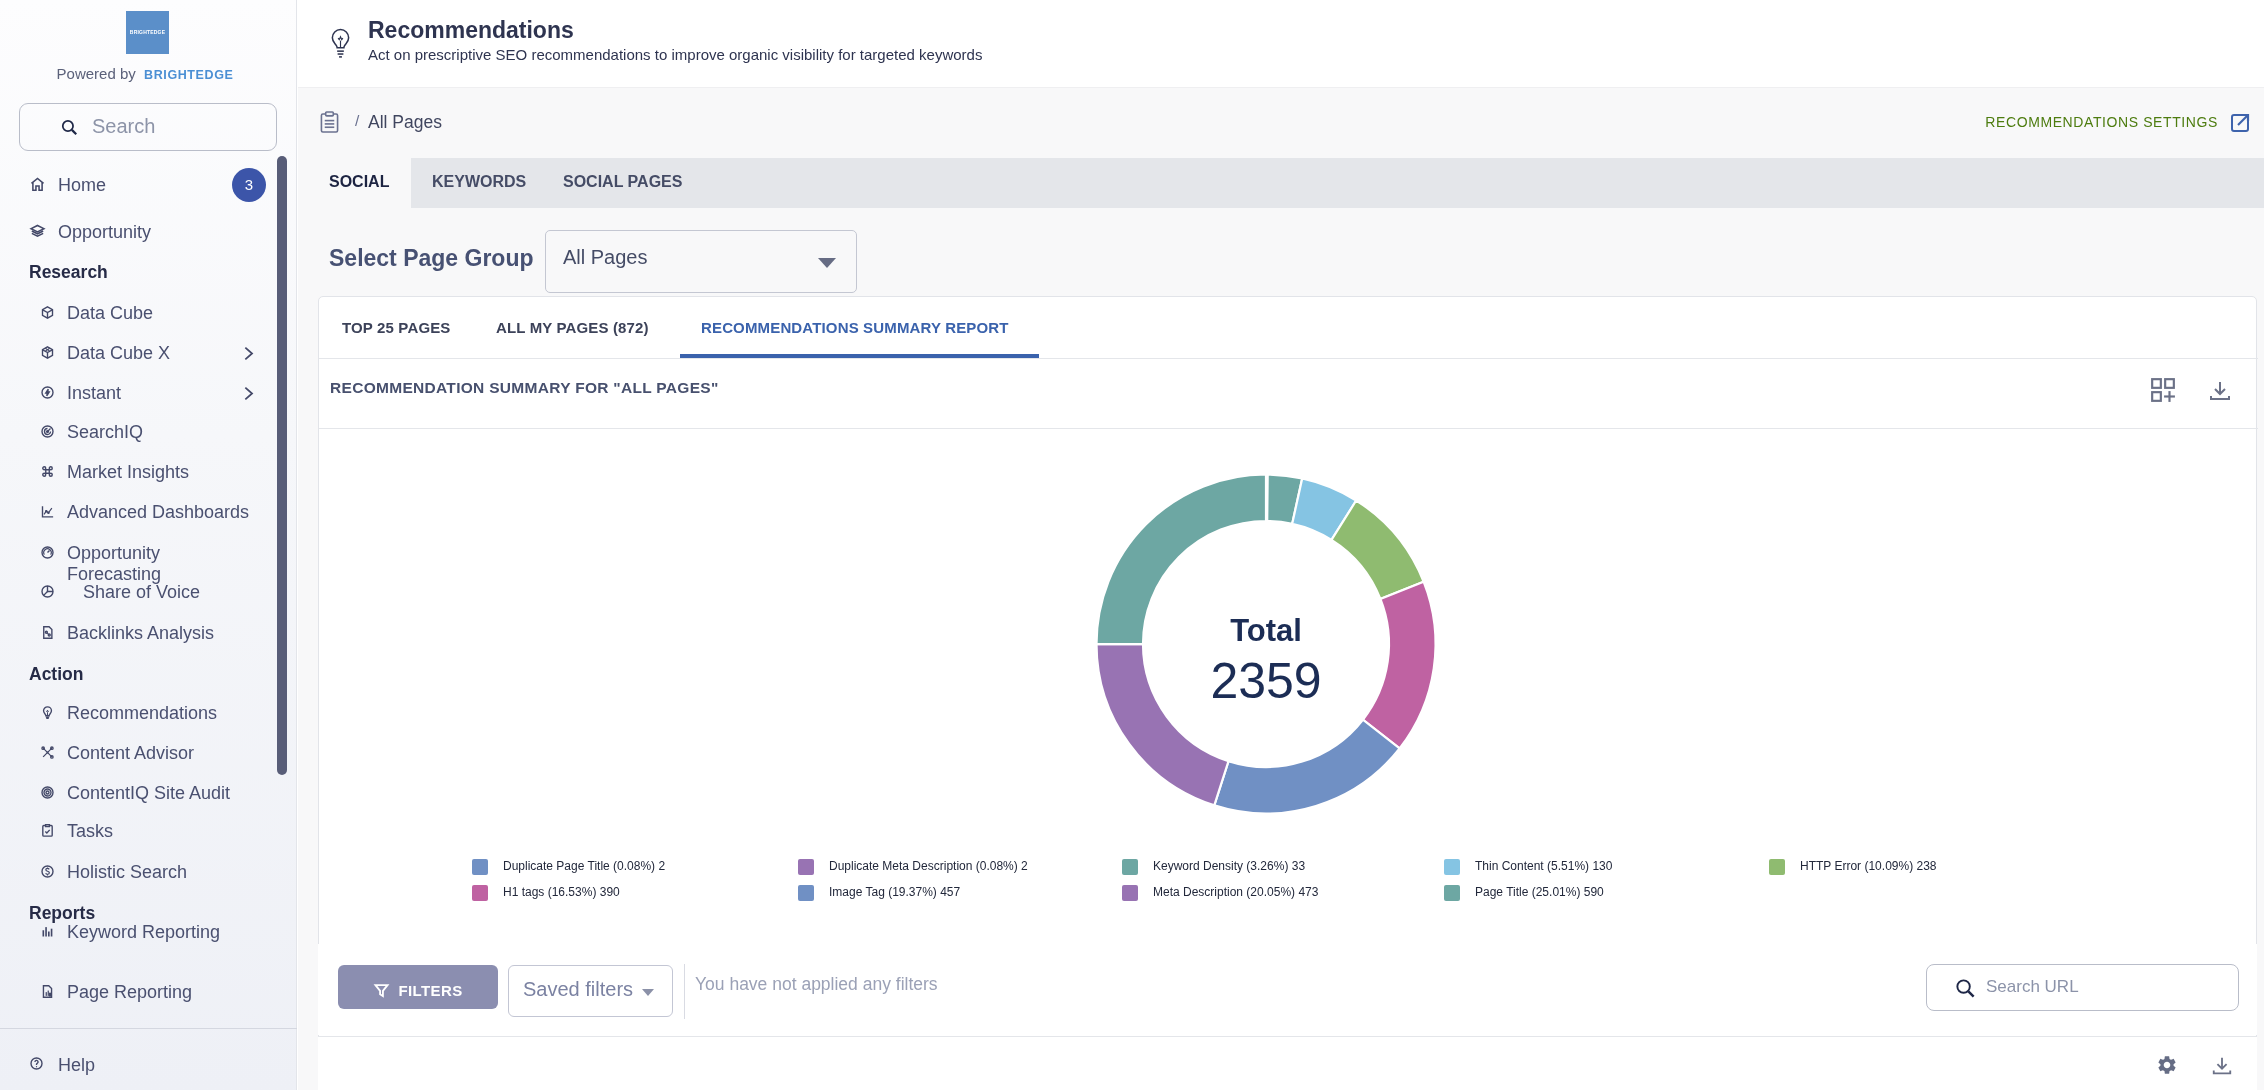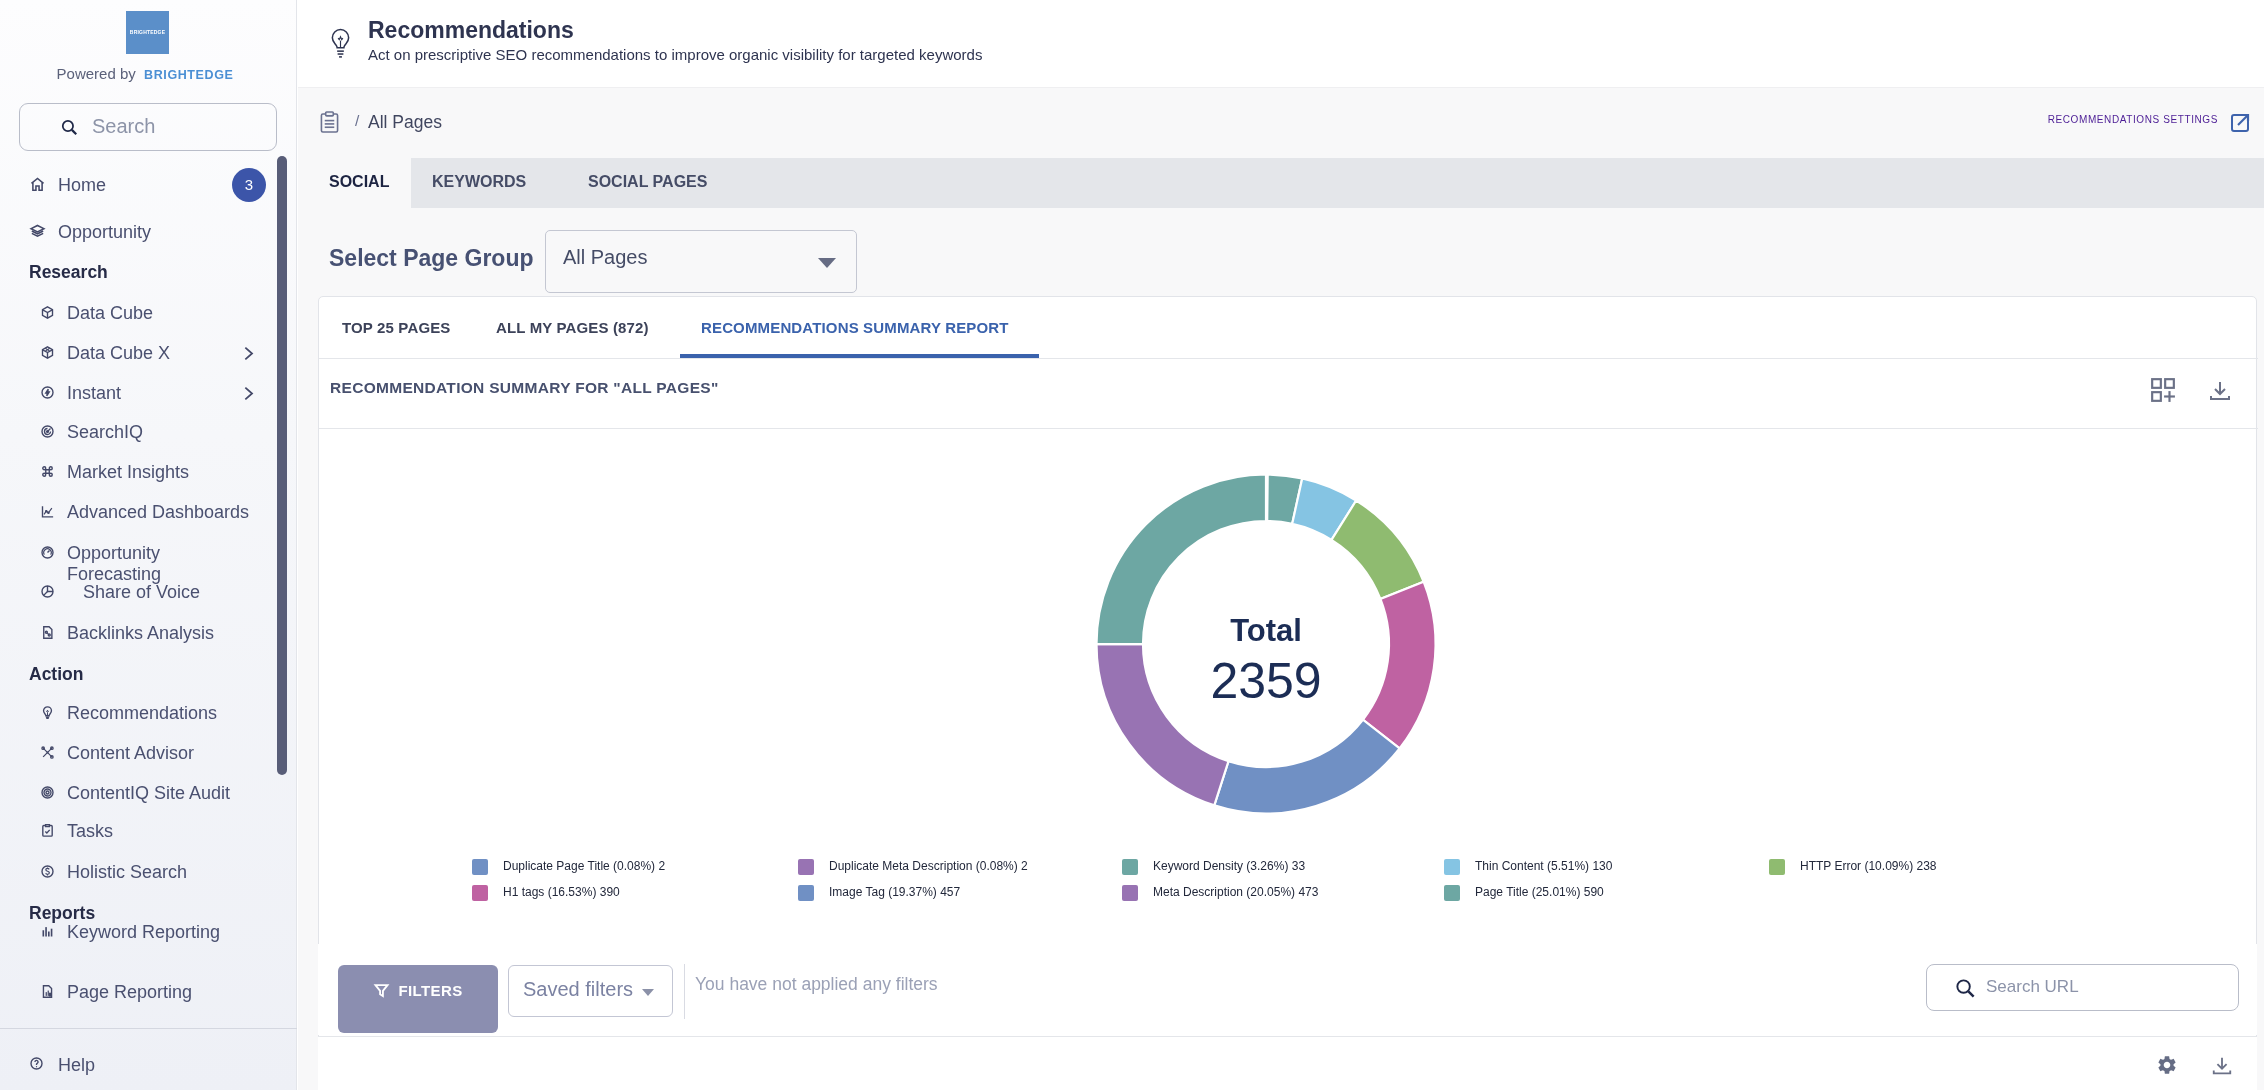--- a/index.html
+++ b/index.html
@@ -28,21 +28,21 @@
 
 #main { position:absolute; left:298px; top:0; width:1966px; height:1090px; background:#f8f8f9; }
 #tophdr { position:absolute; left:0; top:0; width:1966px; height:88px; background:#fff; border-bottom:1px solid #efeff1; }
 #tophdr h1 { position:absolute; left:70px; top:17px; font-size:23px; font-weight:bold; color:#2e3450; }
 #tophdr .sub { position:absolute; left:70px; top:46px; font-size:15px; color:#2e3450; }
 #bulb { position:absolute; left:31px; top:27px; }
 #crumb { position:absolute; left:22px; top:101px; width:1900px; height:44px; }
 #crumb > svg { position:absolute; left:0; top:10px; }
 #crumb .slash { position:absolute; left:35px; top:11px; font-size:15.5px; color:#6b7290; }
 #crumb .bc { position:absolute; left:48px; top:11px; font-size:17.5px; color:#40465f; }
-#recset { position:absolute; right:46px; top:114px; font-size:10px; color:#4c1d95; letter-spacing:.6px; }
+#recset { position:absolute; right:46px; top:114px; font-size:14px; color:#4d7c0f; letter-spacing:.6px; }
 #recset svg { position:absolute; right:-33px; top:-2px; }
 #tabband { position:absolute; left:113px; top:158px; width:1853px; height:50px; background:#e4e6ea; }
 .toptab { position:absolute; top:15px; font-size:16px; font-weight:bold; letter-spacing:0; color:#454c66; }
 #tab-pages { position:absolute; left:20px; top:158px; width:93px; height:50px; background:#f8f8f9; }
 #tab-pages .toptab { left:11px; color:#1d2442; }
 #spg { position:absolute; left:31px; top:230px; height:63px; }
 #spg .lbl { position:absolute; left:0; top:15px; white-space:nowrap; font-size:23px; font-weight:bold; color:#475173; }
 #spg .dd { position:absolute; left:216px; top:0; width:312px; height:63px; border:1px solid #c4c7d2; border-radius:5px; }
 #spg .dd .v { position:absolute; left:17px; top:15px; font-size:20px; color:#454c66; }
 #spg .dd .caret { position:absolute; right:20px; top:27px; width:0; height:0; border-left:9px solid transparent; border-right:9px solid transparent; border-top:10px solid #666c84; }
@@ -53,21 +53,21 @@
 #card .hr1 { position:absolute; left:0; top:61px; width:1939px; border-top:1px solid #e4e6ea; }
 #summaryhdr { position:absolute; left:11px; top:82px; font-size:15.5px; font-weight:bold; color:#47506e; letter-spacing:.3px; }
 #card .hr2 { position:absolute; left:0; top:131px; width:1939px; border-top:1px solid #e4e6ea; }
 #icons-chart { position:absolute; right:24px; top:80px; }
 
 .lg { position:absolute; height:17px; }
 .lg .sq { position:absolute; left:0; top:0; width:16px; height:16px; border-radius:2px; }
 .lg .tx { position:absolute; left:31px; top:0px; font-size:12px; color:#22283b; white-space:nowrap; }
 
 #filters-row { position:absolute; left:20px; top:944px; width:1939px; height:91px; background:#fff; }
-#btn-filters { position:absolute; left:20px; top:21px; width:160px; height:68px; background:#8b8eb0; border-radius:6px; color:#fff; font-size:15px; font-weight:bold; letter-spacing:.4px; text-align:center; line-height:52px; }
+#btn-filters { position:absolute; left:20px; top:21px; width:160px; height:44px; background:#8b8eb0; border-radius:6px; color:#fff; font-size:15px; font-weight:bold; letter-spacing:.4px; text-align:center; line-height:52px; }
 #saved { position:absolute; left:190px; top:21px; width:165px; height:52px; border:1px solid #c3c6d4; border-radius:6px; }
 #saved .v { position:absolute; left:14px; top:12px; font-size:20px; color:#7b82a2; }
 #saved .caret { position:absolute; right:18px; top:23px; width:0; height:0; border-left:6px solid transparent; border-right:6px solid transparent; border-top:7px solid #8b91a8; }
 #vline { position:absolute; left:366px; top:20px; height:55px; border-left:1px solid #d9dbe3; }
 #nofilters { position:absolute; left:377px; top:30px; font-size:17.5px; color:#9ba1b6; }
 #searchurl { position:absolute; left:1608px; top:20px; width:313px; height:47px; border:1px solid #b9bdc9; border-radius:8px; }
 #searchurl .ph { position:absolute; left:59px; top:12px; font-size:17px; color:#8c93a9; }
 #searchurl svg { position:absolute; left:27px; top:12px; }
 #toolbar { position:absolute; left:20px; top:1036px; width:1939px; height:54px; background:#fff; border-top:1px solid #e4e6ea; }
 </style>
@@ -318,21 +318,21 @@
   </div>
   <div id="recset">RECOMMENDATIONS SETTINGS
     <svg width="22" height="22" viewBox="0 0 22 22" fill="none" stroke="#3e63ac" stroke-width="2">
       <path d="M14 3 h-9 a2 2 0 0 0 -2 2 v12 a2 2 0 0 0 2 2 h12 a2 2 0 0 0 2 -2 v-9"></path>
       <line x1="9" y1="13" x2="19" y2="3" stroke-width="2.2"></line>
         <path d="M13 3 h6 v6" fill="none" stroke-width="2.2"></path>
     </svg>
   </div>
   <div id="tabband">
     <span class="toptab" style="left:21px;">KEYWORDS</span>
-    <span class="toptab" style="left:152px;margin-left:25px;">SOCIAL PAGES</span>
+    <span class="toptab" style="left:152px;">SOCIAL PAGES</span>
   </div>
   <div id="tab-pages">
       <span class="toptab">SOCIAL</span>
     </div>
   <div id="spg">
     <span class="lbl">Select Page Group</span>
     <div class="dd">
         <span class="v">All Pages</span>
         <span class="caret"></span>
       </div>

